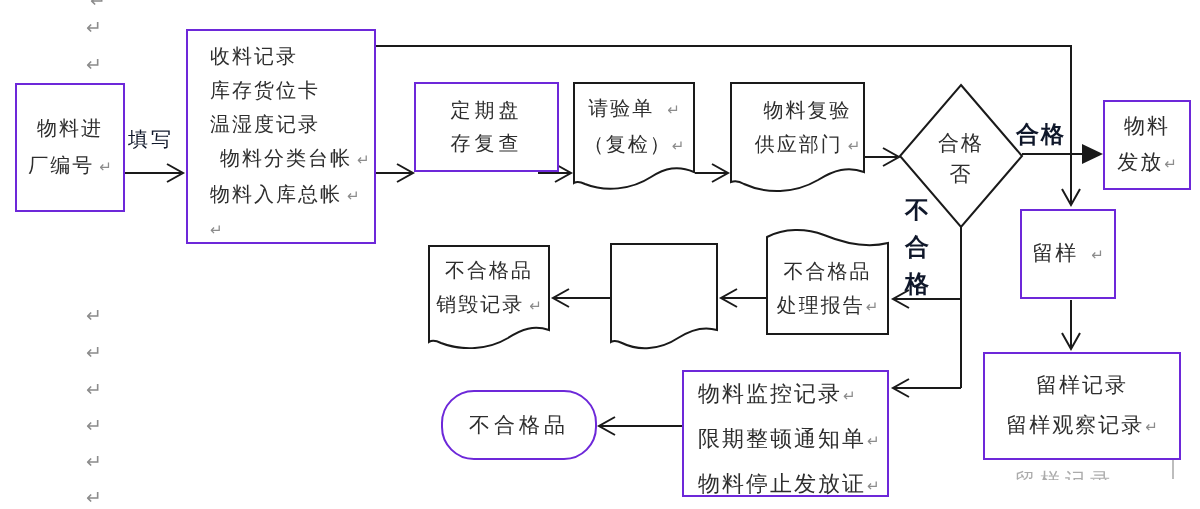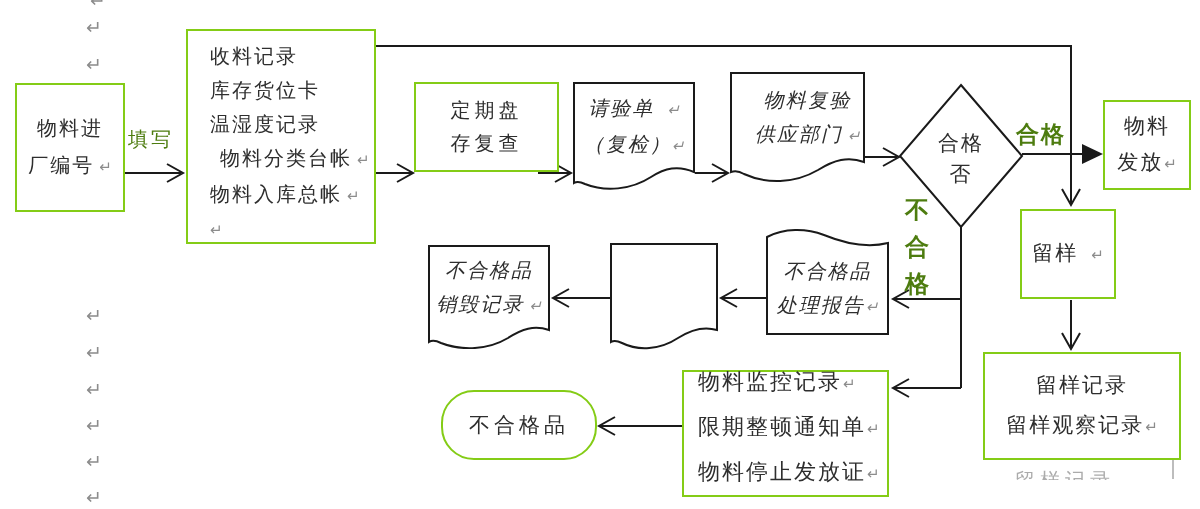--- a/index.html
+++ b/index.html
@@ -3,35 +3,35 @@
 <meta charset="utf-8">
 <style>
   html,body{margin:0;padding:0;background:#fff;}
   #canvas{
     position:relative;width:1200px;height:509px;background:#ffffff;
     font-family:"Liberation Sans",sans-serif;overflow:hidden;color:#2e2e2e;
   }
   svg{display:block;}
   .layer{position:absolute;left:0;top:0;}
   .box{
-    position:absolute;border:2px solid #84cc16;background:#fff;box-sizing:border-box;
+    position:absolute;border:2px solid #6d28d9;background:#fff;box-sizing:border-box;
     display:flex;flex-direction:column;justify-content:center;align-items:center;
     font-size:20px;letter-spacing:2px;line-height:34px;color:#2e2e2e;z-index:3;
   }
-  .doc{position:absolute;z-index:3;font-style:italic;}
+  .doc{position:absolute;z-index:3;}
   .doc .doc-text{
     position:absolute;left:0;top:0;width:100%;display:flex;flex-direction:column;
     justify-content:center;align-items:center;font-size:20px;letter-spacing:2px;
     line-height:34px;color:#2e2e2e;
   }
   .line{white-space:nowrap;}
   .cr{color:#8c8c8c;font-size:15px;letter-spacing:0;margin-left:5px;}
   .cr-gap{margin-left:13px;}
   .margin-cr{position:absolute;color:#8c8c8c;font-size:19px;z-index:2;}
-  .lbl{position:absolute;z-index:4;color:#4d7c0f;white-space:nowrap;}
+  .lbl{position:absolute;z-index:4;color:#0f172a;white-space:nowrap;}
   .lbl-bold{font-weight:bold;}
   .diamond-text{
     position:absolute;left:911px;top:119px;width:100px;height:78px;z-index:4;
     display:flex;flex-direction:column;justify-content:center;align-items:center;
     font-size:21px;line-height:31px;letter-spacing:2px;color:#2e2e2e;
   }
   .ghost{
     position:absolute;left:1015px;top:467px;width:140px;height:13px;overflow:hidden;
     color:#8f8f8f;font-size:20px;letter-spacing:5px;opacity:.75;z-index:2;
   }
@@ -117,21 +117,21 @@
   <div class="doc" style="left:573px;top:82px;width:122px;height:110px">
     <svg width="122" height="110" viewBox="0 0 122 110">
       <path d="M1,1 H121 V90 C105,83 92,86 78,95 C58,108 32,110 12,102 C8,100 4,99 1,101 Z" fill="#ffffff" stroke="#1a1a1a" stroke-width="2"></path>
     </svg>
     <div class="doc-text" style="height:90px">
       <div class="line"><span>请验单</span><span class="cr cr-gap">↵</span></div>
       <div class="line"><span>（复检）</span><span class="cr" style="margin-left:0">↵</span></div>
     </div>
   </div>
 
-  <div class="doc" style="left:730px;top:72px;width:155px;height:112px">
+  <div class="doc" style="left:730px;top:82px;width:155px;height:112px">
     <svg width="135" height="112" viewBox="0 0 135 112">
       <path d="M1,1 H134 V90 C118,84 104,88 88,98 C64,112 36,112 14,102 C9,99 4,99 1,100 Z" fill="#ffffff" stroke="#1a1a1a" stroke-width="2"></path>
     </svg>
     <div class="doc-text" style="height:92px">
       <div class="line"><span>物料复验</span></div>
       <div class="line"><span>供应部门</span><span class="cr">↵</span></div>
     </div>
   </div>
 
   <div class="diamond-text">
@@ -181,21 +181,21 @@
   <div class="doc" style="left:428px;top:245px;width:122px;height:104px">
     <svg width="122" height="104" viewBox="0 0 122 104">
       <path d="M1,1 H121 V85 C106,80 94,84 80,93 C60,105 34,106 13,98 C9,96 4,95 1,97 Z" fill="#ffffff" stroke="#1a1a1a" stroke-width="2"></path>
     </svg>
     <div class="doc-text" style="height:86px">
       <div class="line"><span>不合格品</span></div>
       <div class="line"><span>销毁记录</span><span class="cr">↵</span></div>
     </div>
   </div>
 
-  <div class="box" style="left:682px;top:370px;width:207px;height:127px;justify-content:flex-end;align-items:flex-start;padding-left:14px;font-size:22px;line-height:43px;letter-spacing:2px">
+  <div class="box" style="left:682px;top:370px;width:207px;height:127px;justify-content:space-between;align-items:flex-start;padding-left:14px;font-size:22px;line-height:43px;letter-spacing:2px">
     <div class="line"><span>物料监控记录</span><span class="cr" style="margin-left:1px">↵</span></div>
     <div class="line"><span>限期整顿通知单</span><span class="cr" style="margin-left:1px">↵</span></div>
     <div class="line"><span>物料停止发放证</span><span class="cr" style="margin-left:1px">↵</span></div>
   </div>
 
   <div class="box" style="left:441px;top:390px;width:156px;height:70px;border-radius:33px;font-size:21px;letter-spacing:4px">
     <div class="line"><span>不合格品</span></div>
   </div>
 
 </div>

